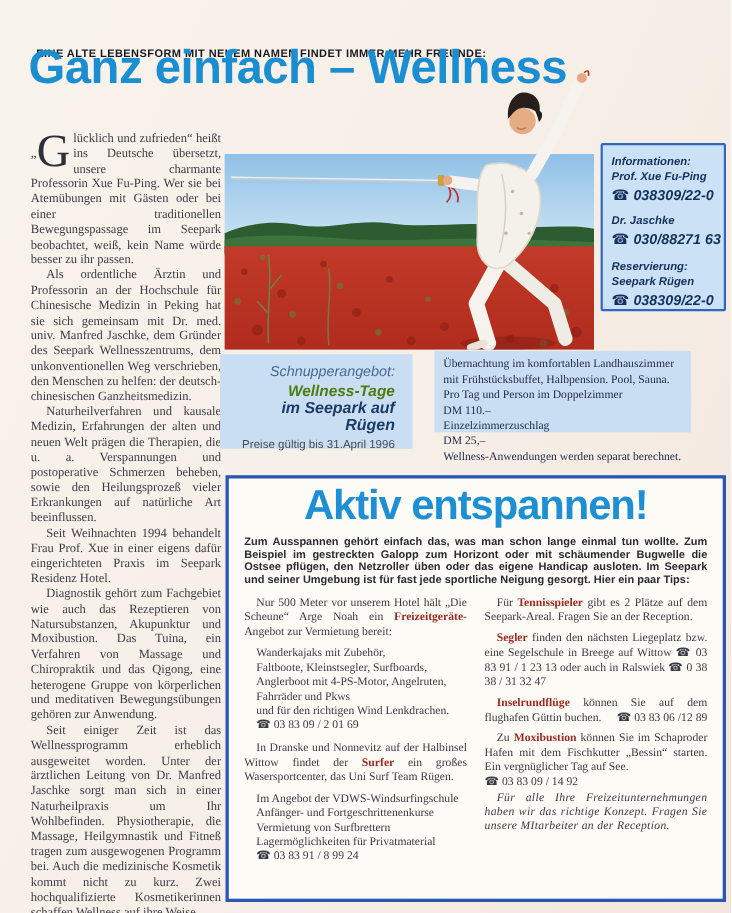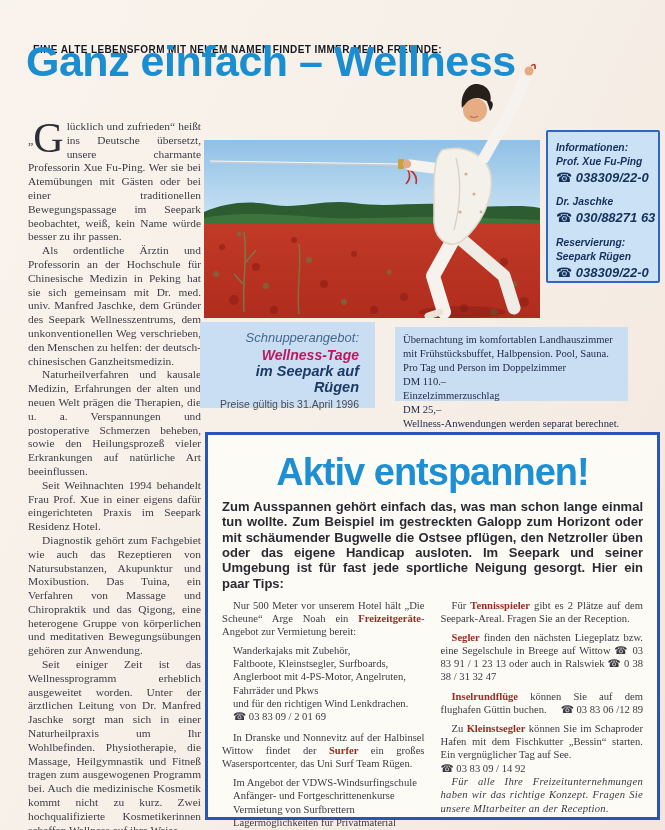--- a/index.html
+++ b/index.html
@@ -43,44 +43,44 @@
   }
   .info-box .grp{margin-bottom:9px;}
   .info-box .ph{font-size:13px; white-space:nowrap;}
   
   .offer-box{
     position:absolute; left:200px; top:322px; width:175px; height:86px;
     background:#c9def2; box-sizing:border-box; padding:8px 16px 0 8px;
     text-align:right; font-family:"Liberation Sans","DejaVu Sans",sans-serif;
   }
   .offer-label{font-style:italic; font-size:13px; color:#46688f; margin-bottom:2px;}
-  .offer-t1{font-style:italic; font-weight:bold; font-size:14px; color:#be185d;}
+  .offer-t1{font-style:italic; font-weight:bold; font-size:14px; color:#4d7c0f;}
   .offer-t2{font-style:italic; font-weight:bold; font-size:14.5px; color:#1c3a66; margin-bottom:3px;}
   .offer-valid{font-size:10.5px; color:#4a4a55; font-family:Liberation Sans, sans-serif;}
   
   .price-box{
-    position:absolute; left:395px; top:327px; width:233px; height:74px;
+    position:absolute; left:395px; top:319px; width:233px; height:74px;
     background:#c9def2; box-sizing:border-box; padding:6px 8px;
     font-size:10.6px; line-height:1.33; color:#232c4e;
   }
   .price-box .row{display:flex; justify-content:space-between;flex-direction:column;}
   
   .activity-box{
     position:absolute; left:205px; top:432px; width:455px; height:388px;
     background:#fdfbf6; border:3px solid #2b55b2; box-sizing:border-box;
-    padding:16px 14px 8px 14px;
+    padding:4px 14px 8px 14px;
   }
   .activity-title{
     text-align:center; font-family:"Liberation Sans","DejaVu Sans",sans-serif;
     font-weight:bold; font-size:38px; letter-spacing:-1px; color:#1d8fd2;
     margin:2px 0 6px 0; line-height:1.05;
   }
   .activity-intro{
     font-family:"Liberation Sans","DejaVu Sans",sans-serif;
-    font-weight:bold; font-size:13px; line-height:1.18; color:#2a2a33;
+    font-weight:bold; font-size:10px; line-height:1.18; color:#2a2a33;
     text-align:justify; margin-bottom:8px;
   }
   .cols{display:flex; gap:16px;}
   .col{flex:1; font-size:10.6px; line-height:1.24; color:#3a3a42; text-align:justify;}
   .col p{margin:0 0 6px 0;}
   .col p.ind{text-indent:11px;}
   .kw{font-weight:bold; color:#9b2a22;}
   .item{margin-left:11px;}
   .ph-right{float:right;}
   .phone-line{text-align:left; margin-top:1px;}
@@ -259,21 +259,21 @@
           <span>Für </span><span class="kw">Tennisspieler</span><span> gibt es 2 Plätze auf dem Seepark-Areal. Fragen Sie an der Reception.</span>
         </p>
         <p class="ind">
           <span class="kw">Segler</span><span> finden den nächsten Liegeplatz bzw. eine Segelschule in Breege auf Wittow ☎ 03 83 91 / 1 23 13 oder auch in Ralswiek ☎ 0 38 38 / 31 32 47</span>
         </p>
         <p class="ind">
           <span class="kw">Inselrundflüge</span><span> können Sie auf dem flughafen Güttin buchen.</span>
           <span class="ph-right">☎ 03 83 06 /12 89</span>
         </p>
         <p class="ind" style="margin-bottom:1px;">
-          <span>Zu </span><span class="kw">Kleinstsegler</span><span> können Sie im Schaproder Hafen mit dem Fischkutter „Bessin“ starten. Ein vergnüglicher Tag auf See.</span>
+          <span>Zu </span><span class="kw">Moxibustion</span><span> können Sie im Schaproder Hafen mit dem Fischkutter „Bessin“ starten. Ein vergnüglicher Tag auf See.</span>
         </p>
         <div class="phone-line">☎  03 83 09 / 14 92</div>
         <p class="closing">Für alle Ihre Freizeitunternehmungen haben wir das richtige Konzept. Fragen Sie unsere MItarbeiter an der Reception.</p>
       </div>
 
     </div>
   </div>
 
 </div>
 

